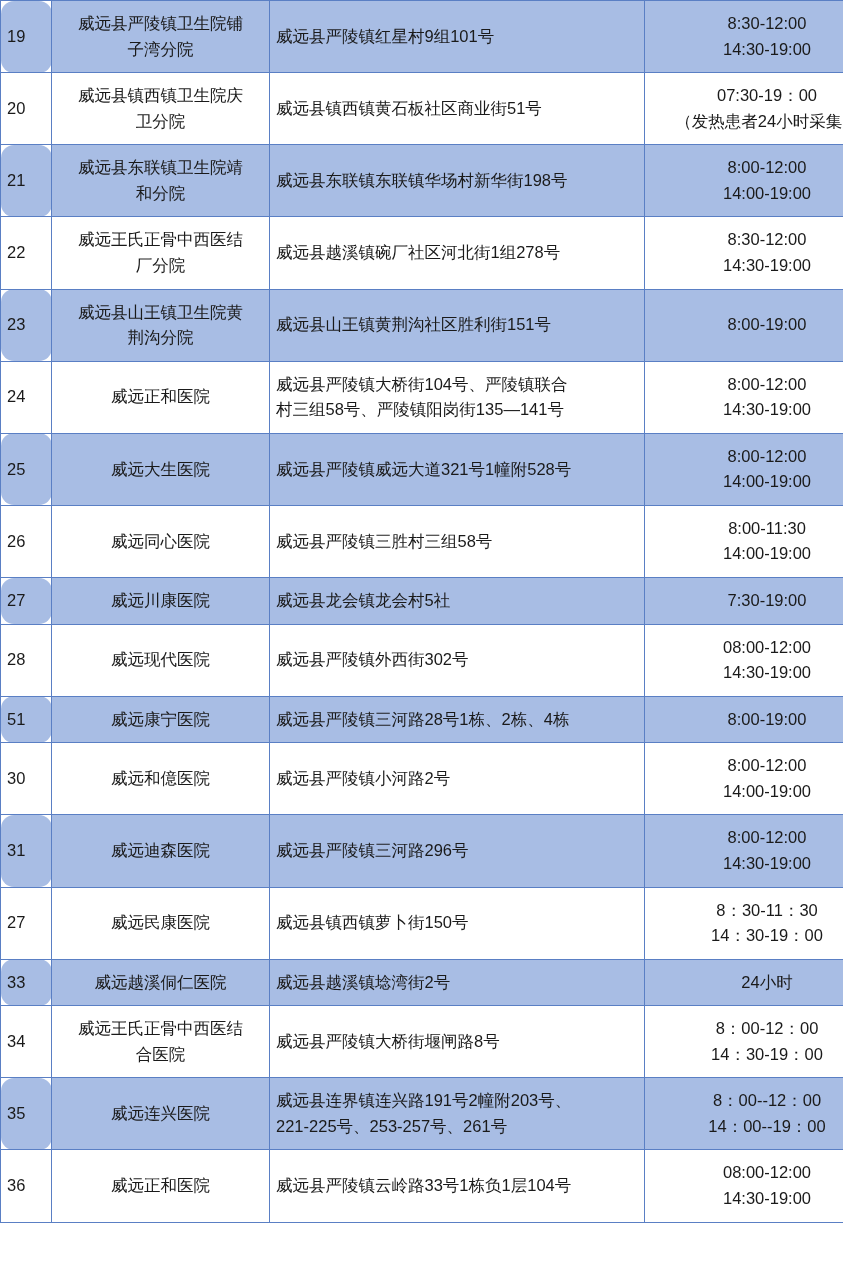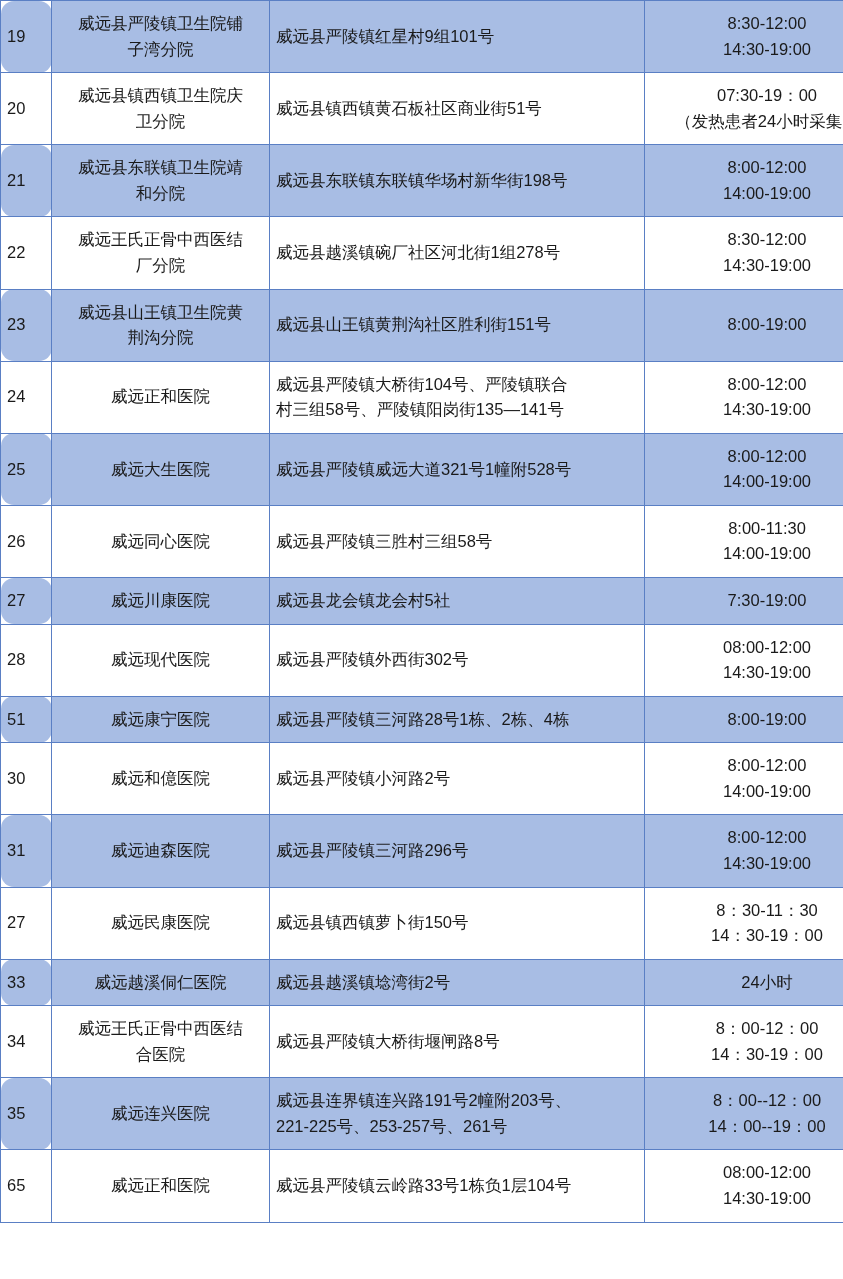--- a/index.html
+++ b/index.html
@@ -288,21 +288,21 @@
         <td class="col-address">
           <span class="cell-line">威远县连界镇连兴路191号2幢附203号、</span>
           <span class="cell-line">221-225号、253-257号、261号</span>
         </td>
         <td class="col-time">
           <span class="cell-line">8：00--12：00</span>
           <span class="cell-line">14：00--19：00</span>
         </td>
       </tr>
       <tr class="row-even">
-        <td class="col-index">65</td>
+        <td class="col-index">36</td>
         <td class="col-name">
           <span class="cell-line">威远正和医院</span>
         </td>
         <td class="col-address">
           <span class="cell-line">威远县严陵镇云岭路33号1栋负1层104号</span>
         </td>
         <td class="col-time">
           <span class="cell-line">08:00-12:00</span>
           <span class="cell-line">14:30-19:00</span>
         </td>

